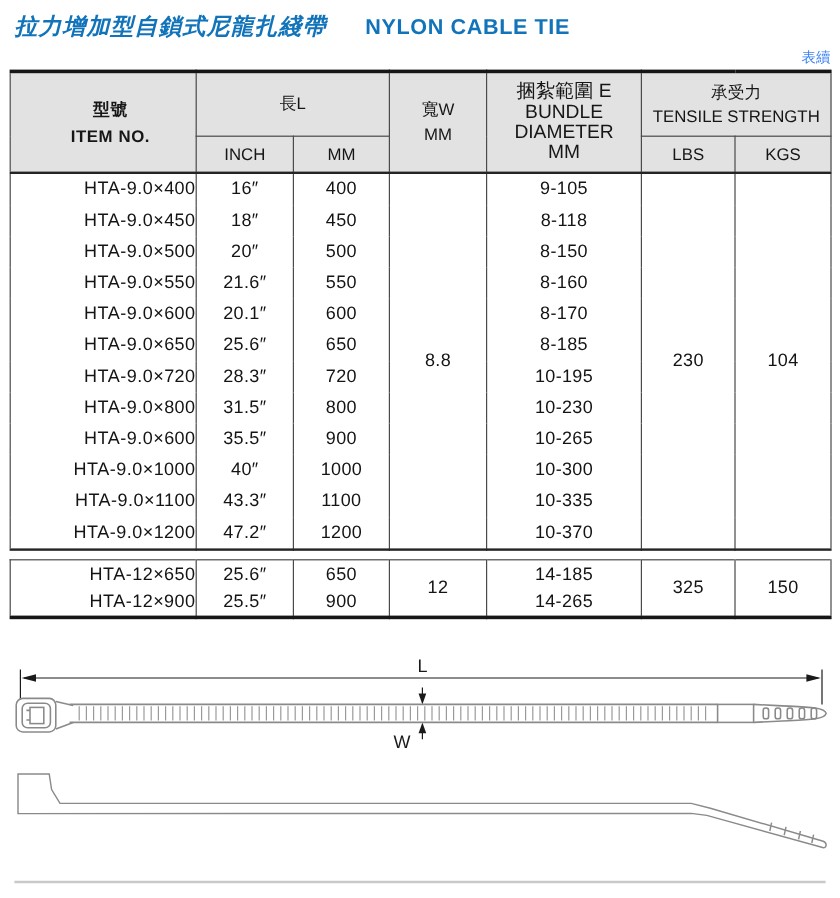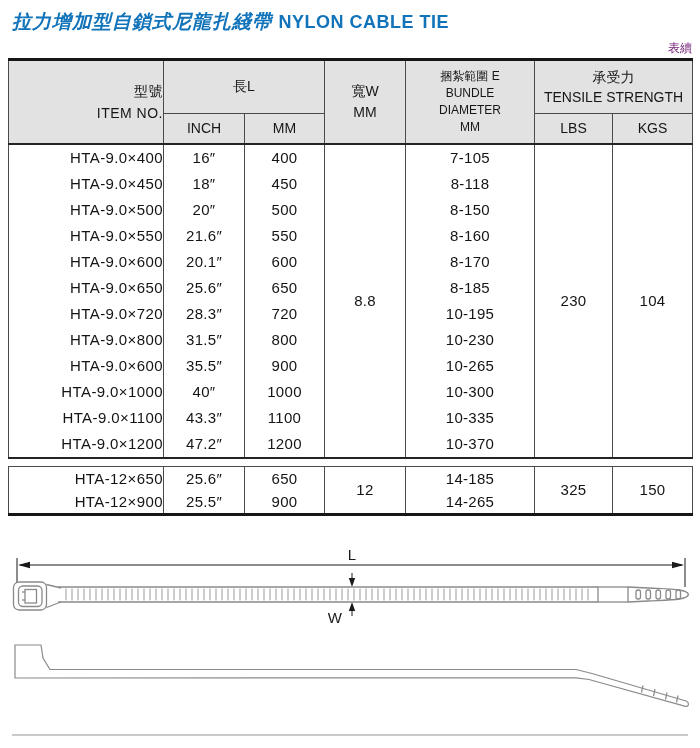--- a/index.html
+++ b/index.html
@@ -4,41 +4,41 @@
 <style>
   html,body{margin:0;padding:0;}
   body{
     width:700px;height:748px;background:#ffffff;position:relative;
     font-family:"Liberation Sans","DejaVu Sans",sans-serif;color:#1a1a1a;
     -webkit-font-smoothing:antialiased;
   }
   
   .title-row{padding:9px 12px 0 12px;white-space:nowrap;}
   .title-zh{color:#1173b9;font-size:19px;font-weight:bold;letter-spacing:1px;font-style:italic;}
-  .title-en{color:#1173b9;font-size:18px;font-weight:bold;margin-left:2px;letter-spacing:0.5px;}
-  .continued-row{text-align:right;font-size:12px;color:#701a75;padding:5px 8px 3px 0;height:15px;}
+  .title-en{color:#1173b9;font-size:18px;font-weight:bold;margin-left:28px;letter-spacing:0.5px;}
+  .continued-row{text-align:right;font-size:12px;color:#3b82f6;padding:5px 8px 3px 0;height:15px;}
   
   table.spec{
     border-collapse:collapse;table-layout:fixed;width:684px;margin-left:8px;
   }
   table.t1{border:1px solid #4a4a4a;border-top:3px solid #161616;border-bottom:2px solid #242424;}
   table.t2{border:1px solid #4a4a4a;border-bottom:3px solid #161616;margin-top:7px;}
   col.c-item{width:155px;} col.c-inch{width:81px;} col.c-mm{width:80px;}
   col.c-width{width:81px;} col.c-bundle{width:129px;} col.c-lbs{width:78px;} col.c-kgs{width:80px;}
   thead{border-bottom:2px solid #242424;}
   th{
     background:#e2e2e2;font-weight:400;font-size:14px;color:#161616;
     border-right:1px solid #4a4a4a;text-align:center;padding:0;vertical-align:middle;
   }
   tr.hr1{height:54px;} tr.hr2{height:30px;}
   th.split{border-bottom:1px solid #4a4a4a;}
   th .ln{display:block;line-height:20px;}
-  th.h-item{text-align:right;padding-left:12px;}
+  th.h-item{text-align:center;padding-left:12px;font-weight:bold;}
   th.h-item .ln{line-height:22px;letter-spacing:0.5px;}
-  th.h-bundle .ln{line-height:17px;font-size:12px;}
+  th.h-bundle .ln{line-height:17px;font-size:16px;}
   th.h-width .ln{line-height:21px;}
   tbody td{
     border-right:1px solid #4a4a4a;text-align:center;vertical-align:middle;
     font-size:15px;color:#141414;padding:0;height:26px;letter-spacing:0.3px;
   }
   table.t2 tbody td{height:23px;}
   td.cell-item{text-align:right;padding-left:11px;letter-spacing:0.4px;}
   
   .diagram-wrap{margin-top:29px;}
   svg text{font-family:"Liberation Sans","DejaVu Sans",sans-serif;}
@@ -90,21 +90,21 @@
       <th>LBS</th>
       <th>KGS</th>
     </tr>
   </thead>
   <tbody>
     <tr>
       <td class="cell-item">HTA-9.0×400</td>
       <td>16″</td>
       <td>400</td>
       <td rowspan="12">8.8</td>
-      <td>7-105</td>
+      <td>9-105</td>
       <td rowspan="12">230</td>
       <td rowspan="12">104</td>
     </tr>
     <tr>
       <td class="cell-item">HTA-9.0×450</td>
       <td>18″</td>
       <td>450</td>
       <td>8-118</td>
     </tr>
     <tr>

